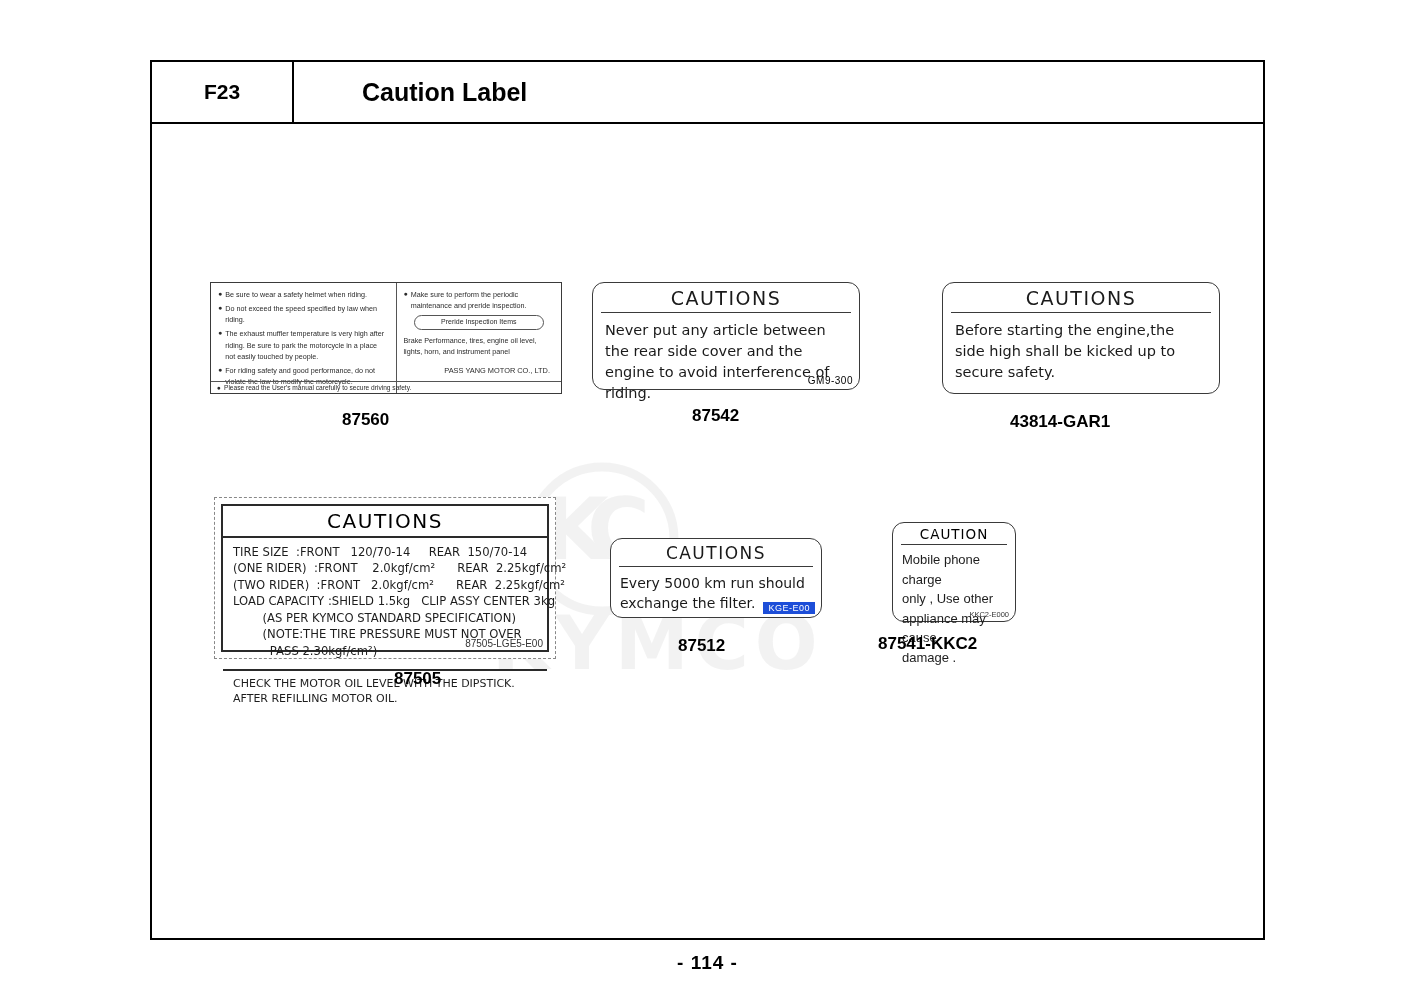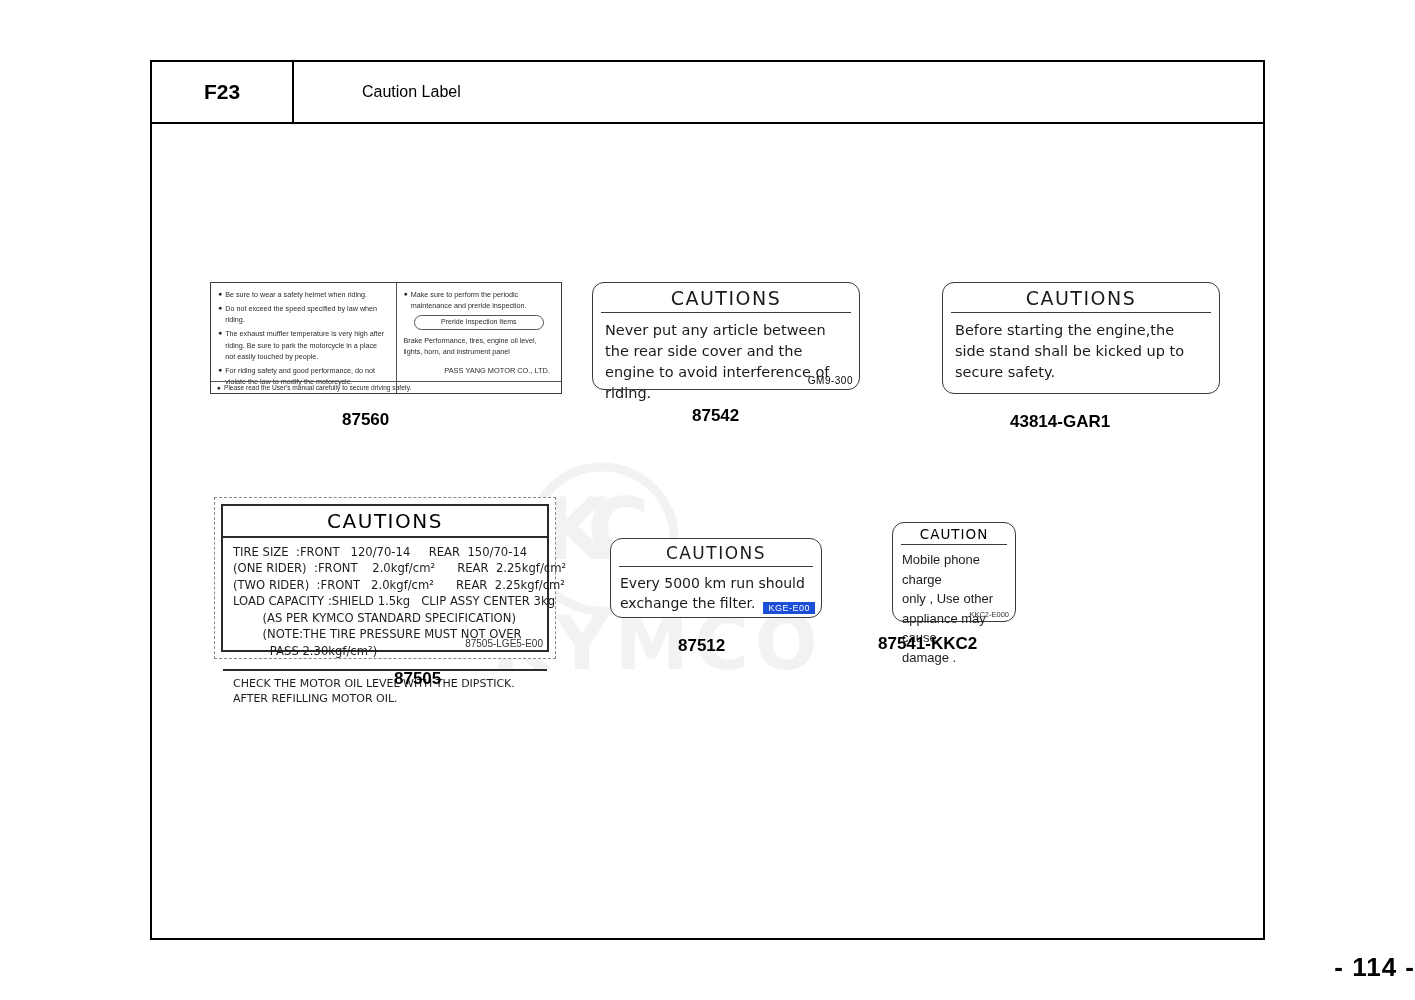--- a/index.html
+++ b/index.html
@@ -48,22 +48,22 @@
     font-size: 21px;
     font-weight: bold;
   }
   .header-title {
     position: absolute;
     left: 210px;
     top: 0;
     height: 100%;
     display: flex;
     align-items: center;
-    font-size: 16px;
-    font-weight: normal;
+    font-size: 25px;
+    font-weight: bold;
   }
   .body-box {
     position: absolute;
     left: 0;
     top: 62px;
     width: 1115px;
     height: 818px;
     box-sizing: border-box;
     border: 2px solid #000;
   }
@@ -249,22 +249,22 @@
     font-size: 7.5px;
     color: #333;
   }
 
   
   .page-number {
     position: absolute;
     left: 0;
     top: 952px;
     width: 1415px;
-    text-align: right;
-    font-size: 26px;
+    text-align: center;
+    font-size: 19px;
     font-weight: bold;
     letter-spacing: 1px;
   }
 </style>
 </head>
 <body>
 
 <div class="page">
 
   <div class="header-row">
@@ -331,21 +331,21 @@
         <div class="cautions-body">Never put any article between the rear side cover and the engine to avoid interference of riding.</div>
         <div class="code-tag">GM9-300</div>
       </div>
       <div class="part-no" style="left:100px; top:124px;">87542</div>
     </div>
 
     <div class="label-block" style="left:790px; top:158px;">
       <div class="sticker rounded" style="width:278px; height:112px;">
         <div class="cautions-title">CAUTIONS</div>
         <div class="rule"></div>
-        <div class="cautions-body">Before starting the engine,the side stand shall be kicked up to secure safety.</div>
+        <div class="cautions-body">Before starting the engine,the side high shall be kicked up to secure safety.</div>
       </div>
       <div class="part-no" style="left:68px; top:130px;">43814-GAR1</div>
     </div>
 
     <div class="label-block" style="left:62px; top:373px;">
       <div id="s87505" class="sticker" style="width:342px; height:162px; border:none;">
         <div class="outer">
           <div class="inner">
             <div class="title">CAUTIONS</div>
             <div class="spec"><span>TIRE SIZE  :FRONT   120/70-14     REAR  150/70-14</span>

